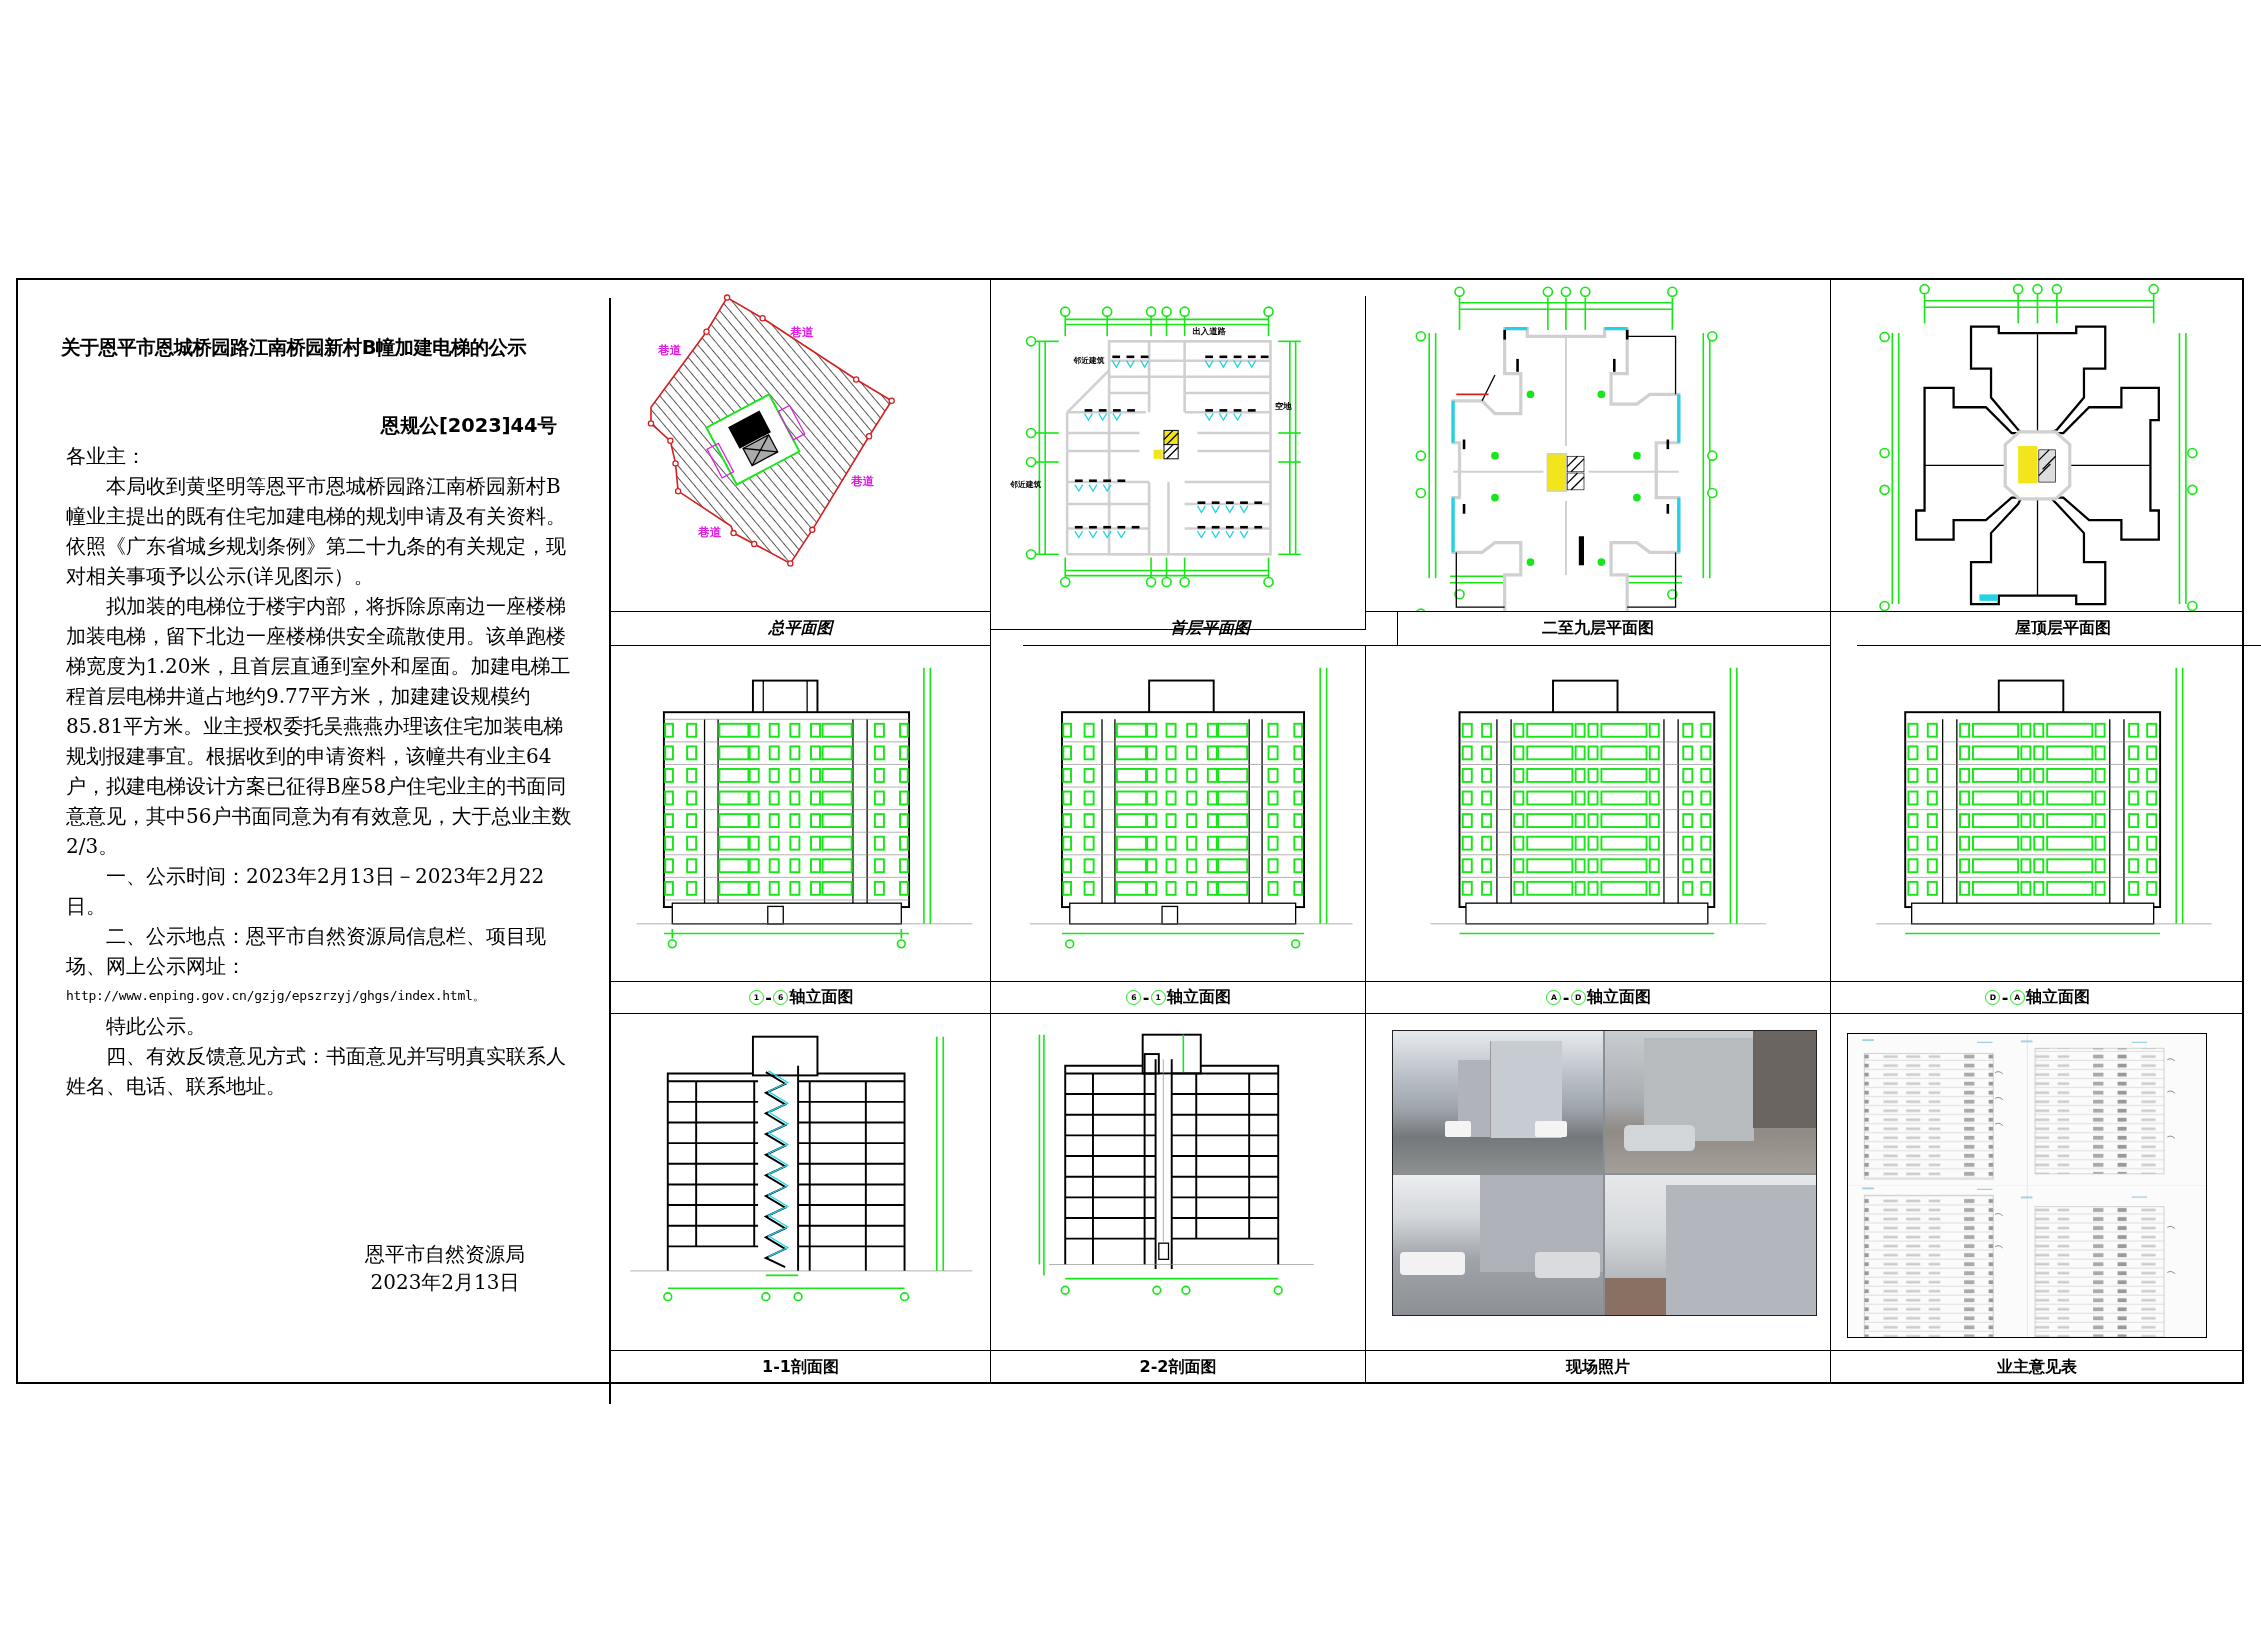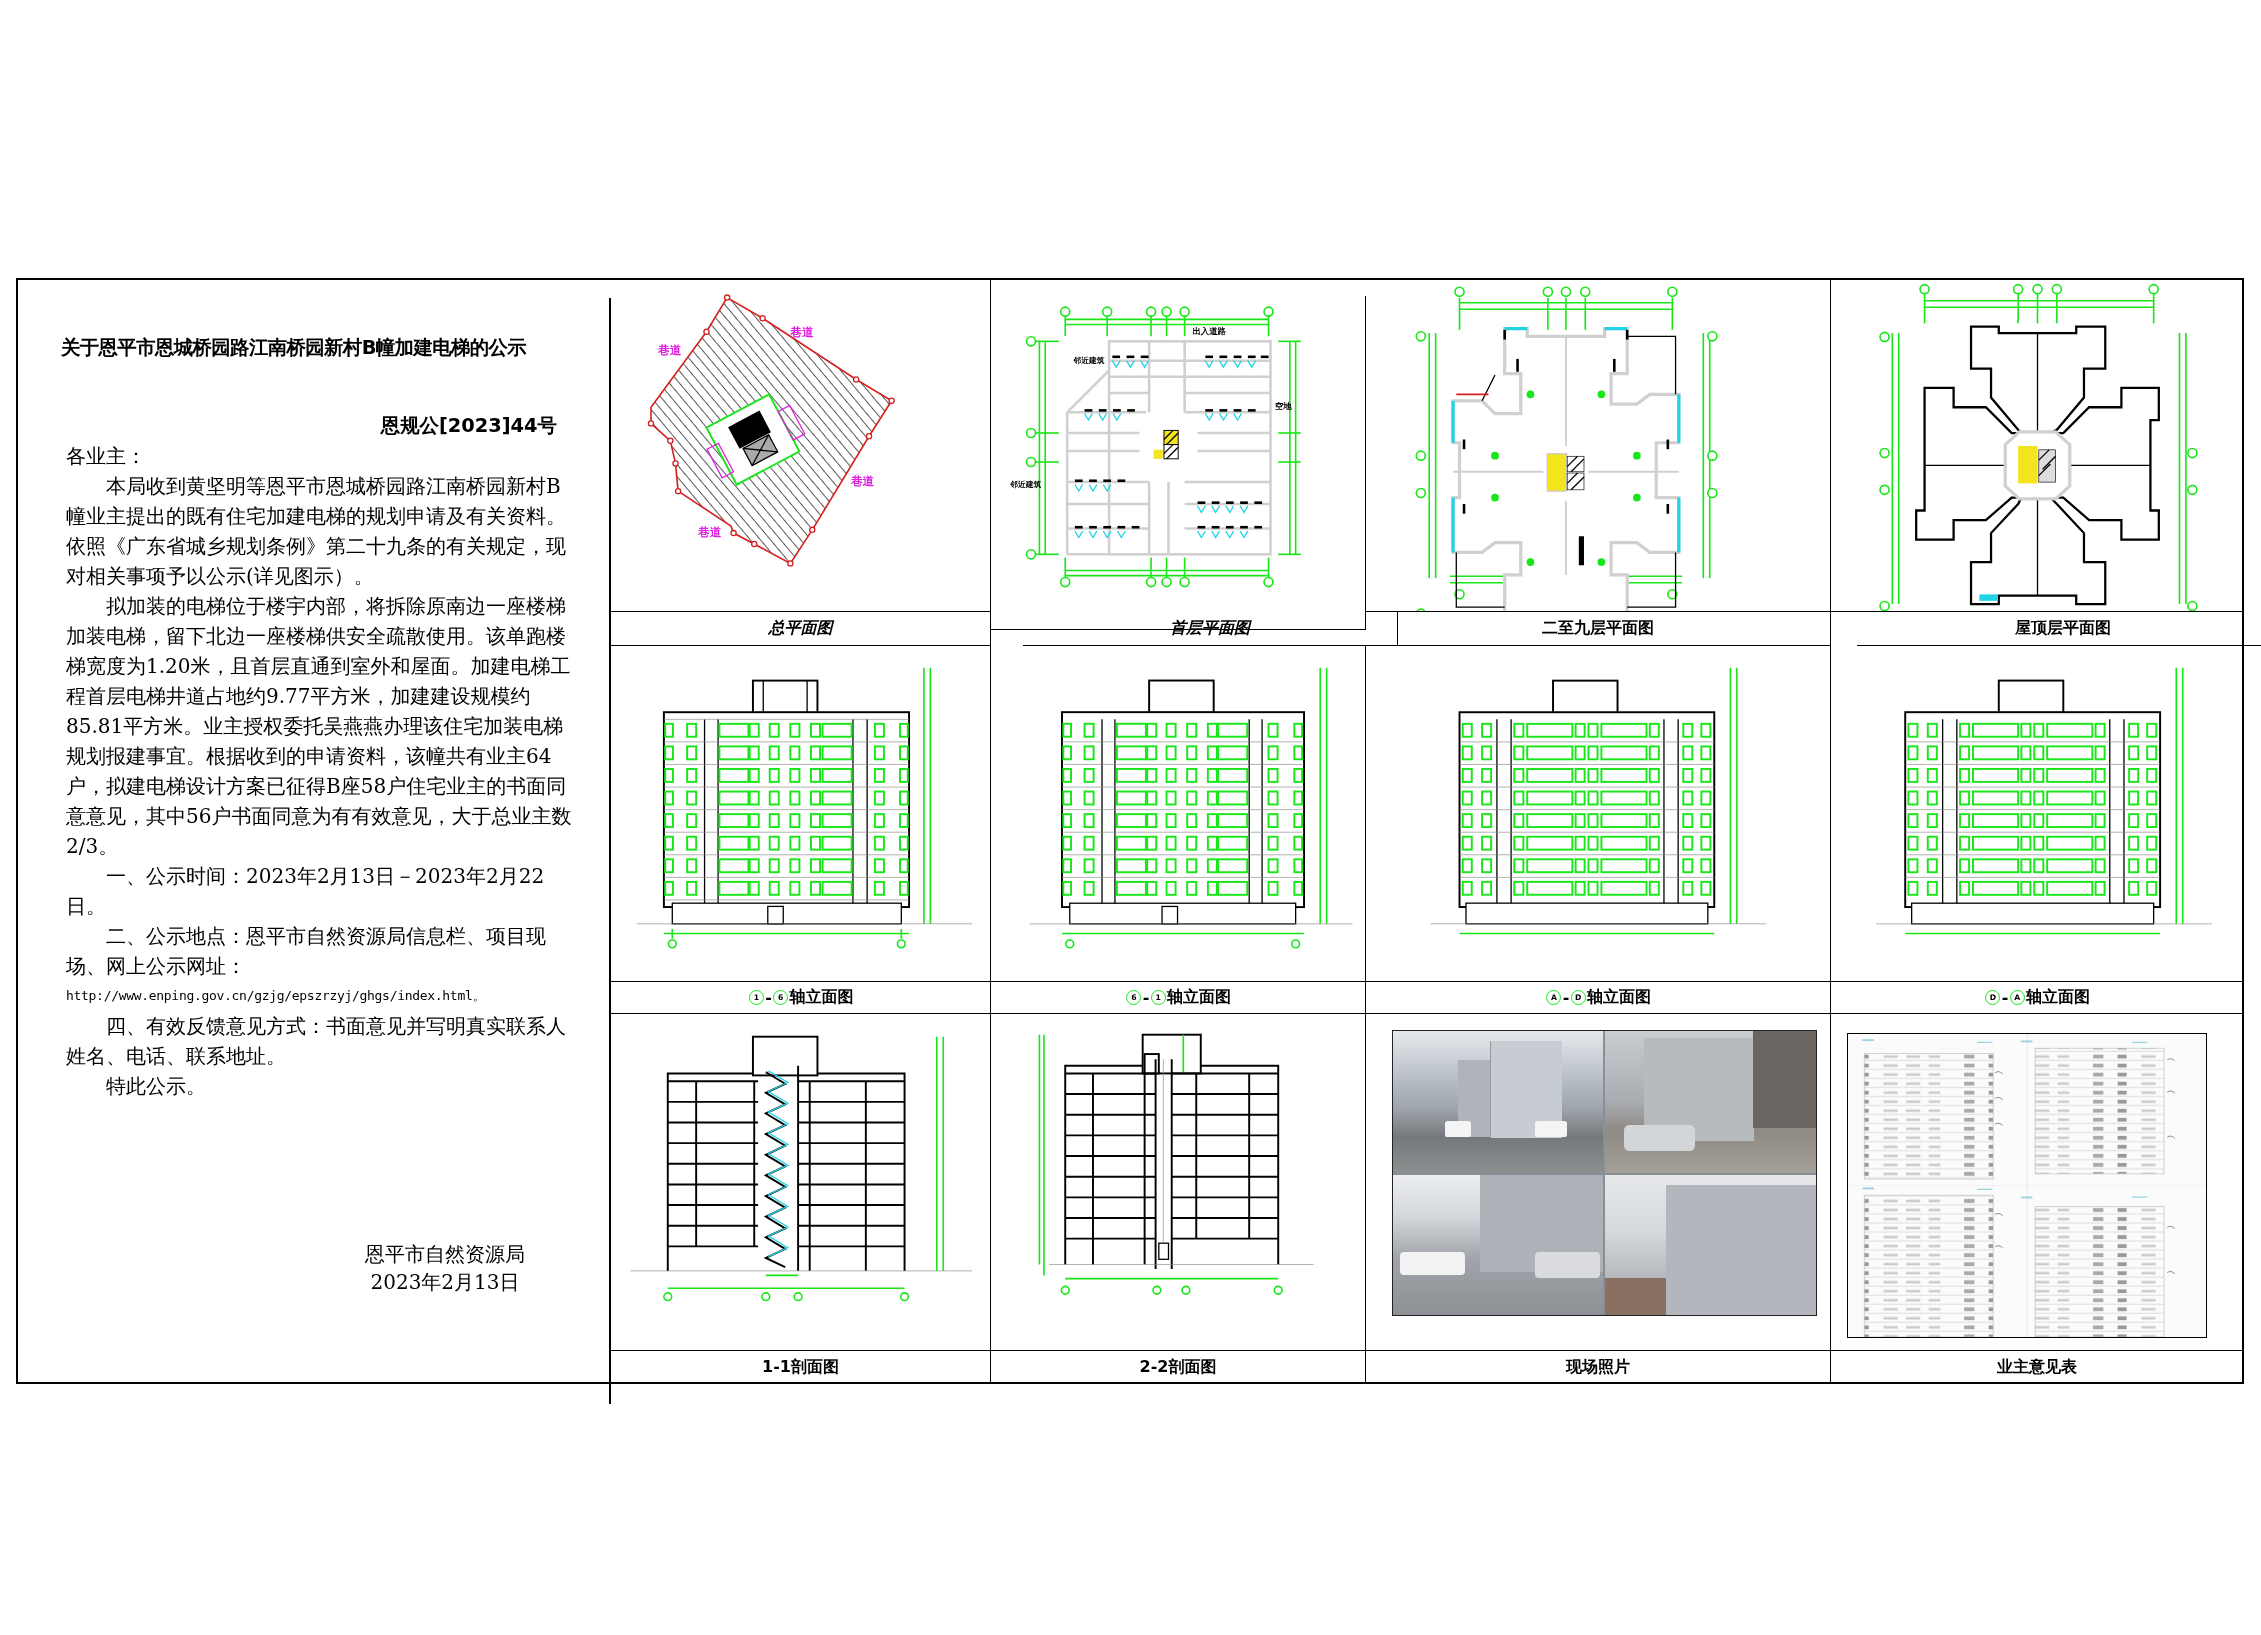--- a/index.html
+++ b/index.html
@@ -29,22 +29,22 @@
 <div class="textcol">
   <div class="title">关于恩平市恩城桥园路江南桥园新村B幢加建电梯的公示</div>
   <div class="docno">恩规公[2023]44号</div>
   <div class="body">
     <p>各业主：</p>
     <p class="ind2">本局收到黄坚明等恩平市恩城桥园路江南桥园新村B幢业主提出的既有住宅加建电梯的规划申请及有关资料。依照《广东省城乡规划条例》第二十九条的有关规定，现对相关事项予以公示(详见图示）。</p>
     <p class="ind2">拟加装的电梯位于楼宇内部，将拆除原南边一座楼梯加装电梯，留下北边一座楼梯供安全疏散使用。该单跑楼梯宽度为1.20米，且首层直通到室外和屋面。加建电梯工程首层电梯井道占地约9.77平方米，加建建设规模约85.81平方米。业主授权委托吴燕燕办理该住宅加装电梯规划报建事宜。根据收到的申请资料，该幢共有业主64户，拟建电梯设计方案已征得B座58户住宅业主的书面同意意见，其中56户书面同意为有有效意见，大于总业主数2/3。</p>
     <p class="ind">一、公示时间：2023年2月13日－2023年2月22日。</p>
     <p class="ind">二、公示地点：恩平市自然资源局信息栏、项目现场、网上公示网址：</p>
     <p class="url">http://www.enping.gov.cn/gzjg/epszrzyj/ghgs/index.html。</p>
+    <p class="ind">特此公示。</p>
     <p class="ind">四、有效反馈意见方式：书面意见并写明真实联系人姓名、电话、联系地址。</p>
-    <p class="ind">特此公示。</p>
   </div>
   <div class="sign">
     <div>恩平市自然资源局</div>
     <div>2023年2月13日</div>
   </div>
 </div>
 
 <div class="cell" style="left:611px;top:278px;width:380px;height:334px;">
   <svg width="380" height="334" viewBox="0 0 589 517">
     <defs>

